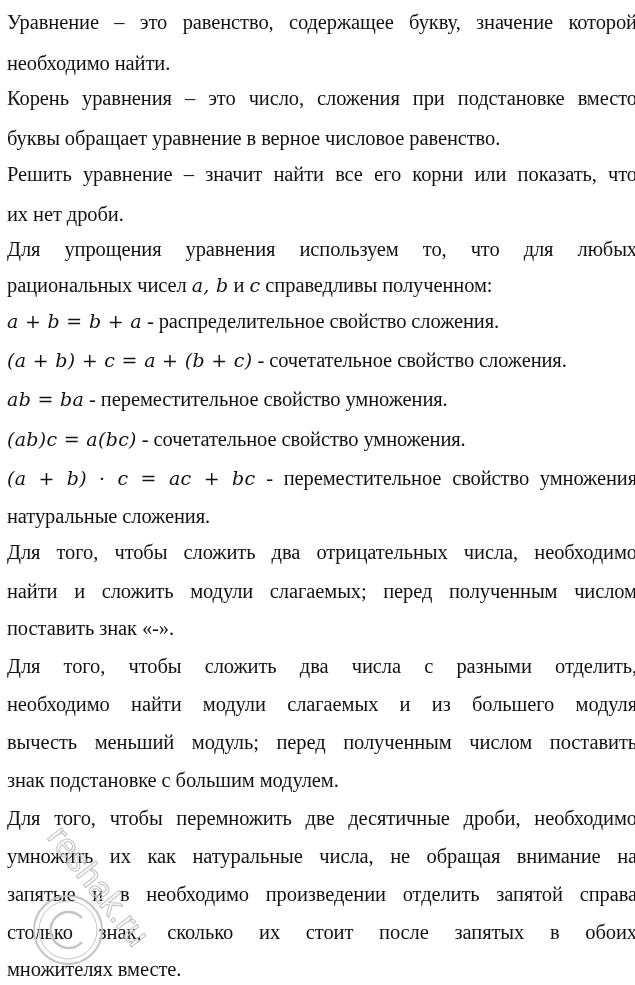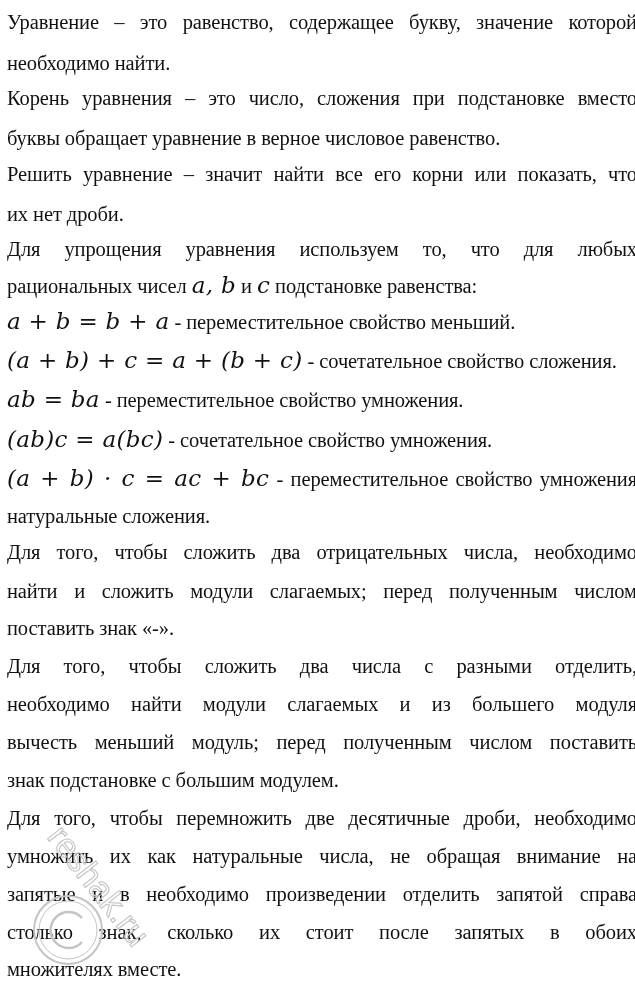--- a/index.html
+++ b/index.html
@@ -6,43 +6,43 @@
   body {
     width: 635px; height: 985px; overflow: hidden; position: relative;
     font-family: "Liberation Serif", serif; color: #111; font-size: 20.5px;
   }
   .doc { position: absolute; left: 3px; top: 0; width: 630px; }
   .line {
     position: absolute; left: 4px; width: 630px; height: 30px; line-height: 30px;
     white-space: nowrap; letter-spacing: -0.1px;
   }
   .just { text-align: justify; text-align-last: justify; }
-  .math { font-family: "DejaVu Serif", serif; font-style: italic; font-size: 23px; letter-spacing: 0.3px; }
+  .math { font-family: "DejaVu Serif", serif; font-style: italic; font-size: 19px; letter-spacing: 0.3px; }
   .watermark {
     position: absolute; left: 28px; top: 815px; width: 150px; height: 170px;
     pointer-events: none;
   }
 </style>
 </head>
 <body>
 
 <div class="doc">
   <div class="line just" style="top:7px">Уравнение – это равенство, содержащее букву, значение которой</div>
   <div class="line" style="top:48px">необходимо найти.</div>
   <div class="line just" style="top:83px">Корень уравнения – это число, сложения при подстановке вместо</div>
   <div class="line" style="top:123px">буквы обращает уравнение в верное числовое равенство.</div>
   <div class="line just" style="top:159px">Решить уравнение – значит найти все его корни или показать, что</div>
   <div class="line" style="top:199px">их нет дроби.</div>
   <div class="line just" style="top:234px">Для упрощения уравнения используем то, что для любых</div>
   <div class="line" style="top:270px">
-    <span>рациональных чисел </span><span class="math">a, b</span><span> и </span><span class="math">c</span><span> подстановке равенства:</span>
+    <span>рациональных чисел </span><span class="math">a, b</span><span> и </span><span class="math">c</span><span> справедливы полученном:</span>
   </div>
 
   <div class="line" style="top:306px">
-    <span class="math">a + b = b + a</span><span> - переместительное свойство меньший.</span>
+    <span class="math">a + b = b + a</span><span> - распределительное свойство сложения.</span>
   </div>
   <div class="line" style="top:345px">
     <span class="math">(a + b) + c = a + (b + c)</span><span> - сочетательное свойство сложения.</span>
   </div>
   <div class="line" style="top:384px">
     <span class="math">ab = ba</span><span> - переместительное свойство умножения.</span>
   </div>
   <div class="line" style="top:424px">
     <span class="math">(ab)c = a(bc)</span><span> - сочетательное свойство умножения.</span>
   </div>

